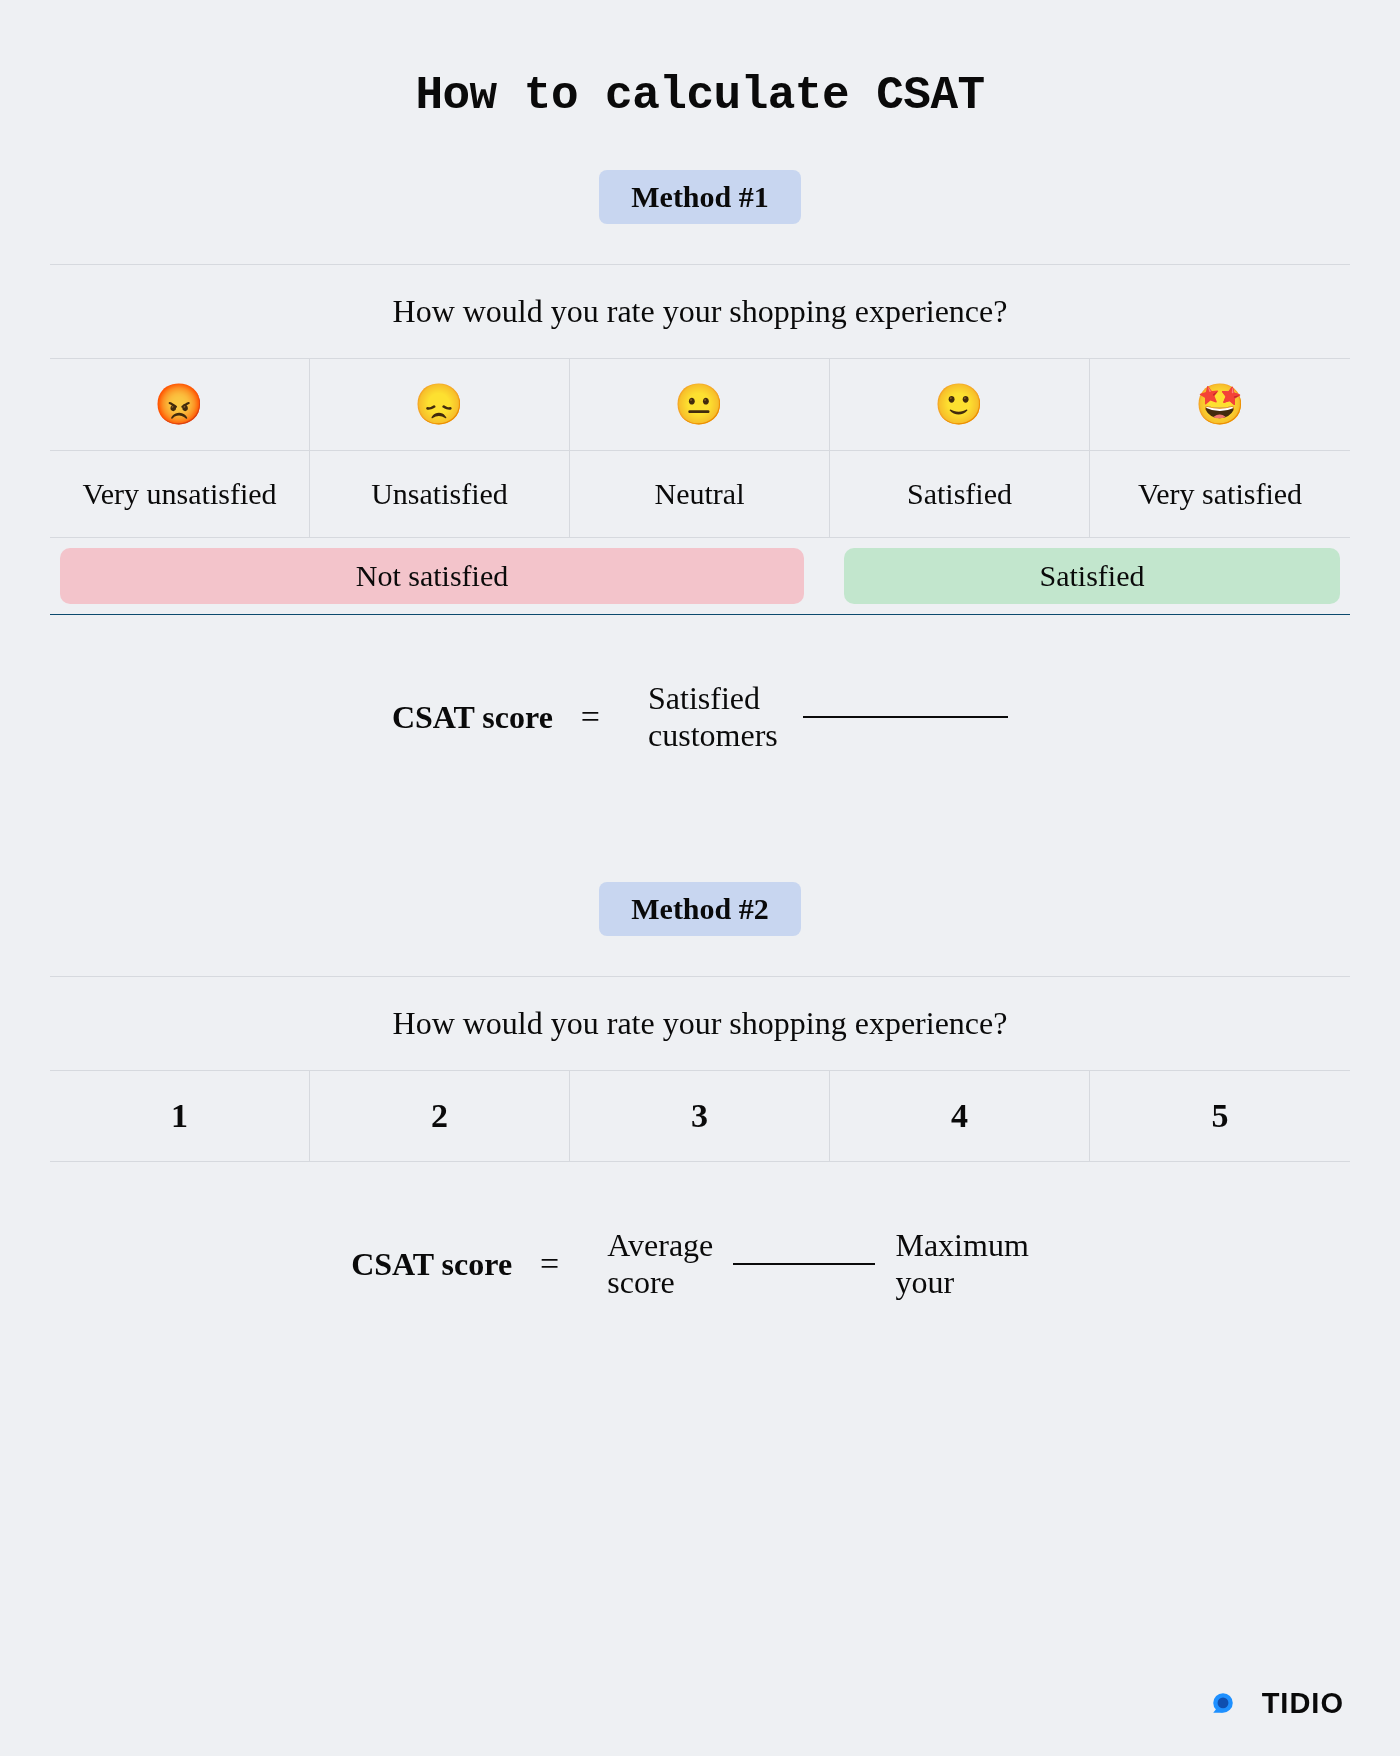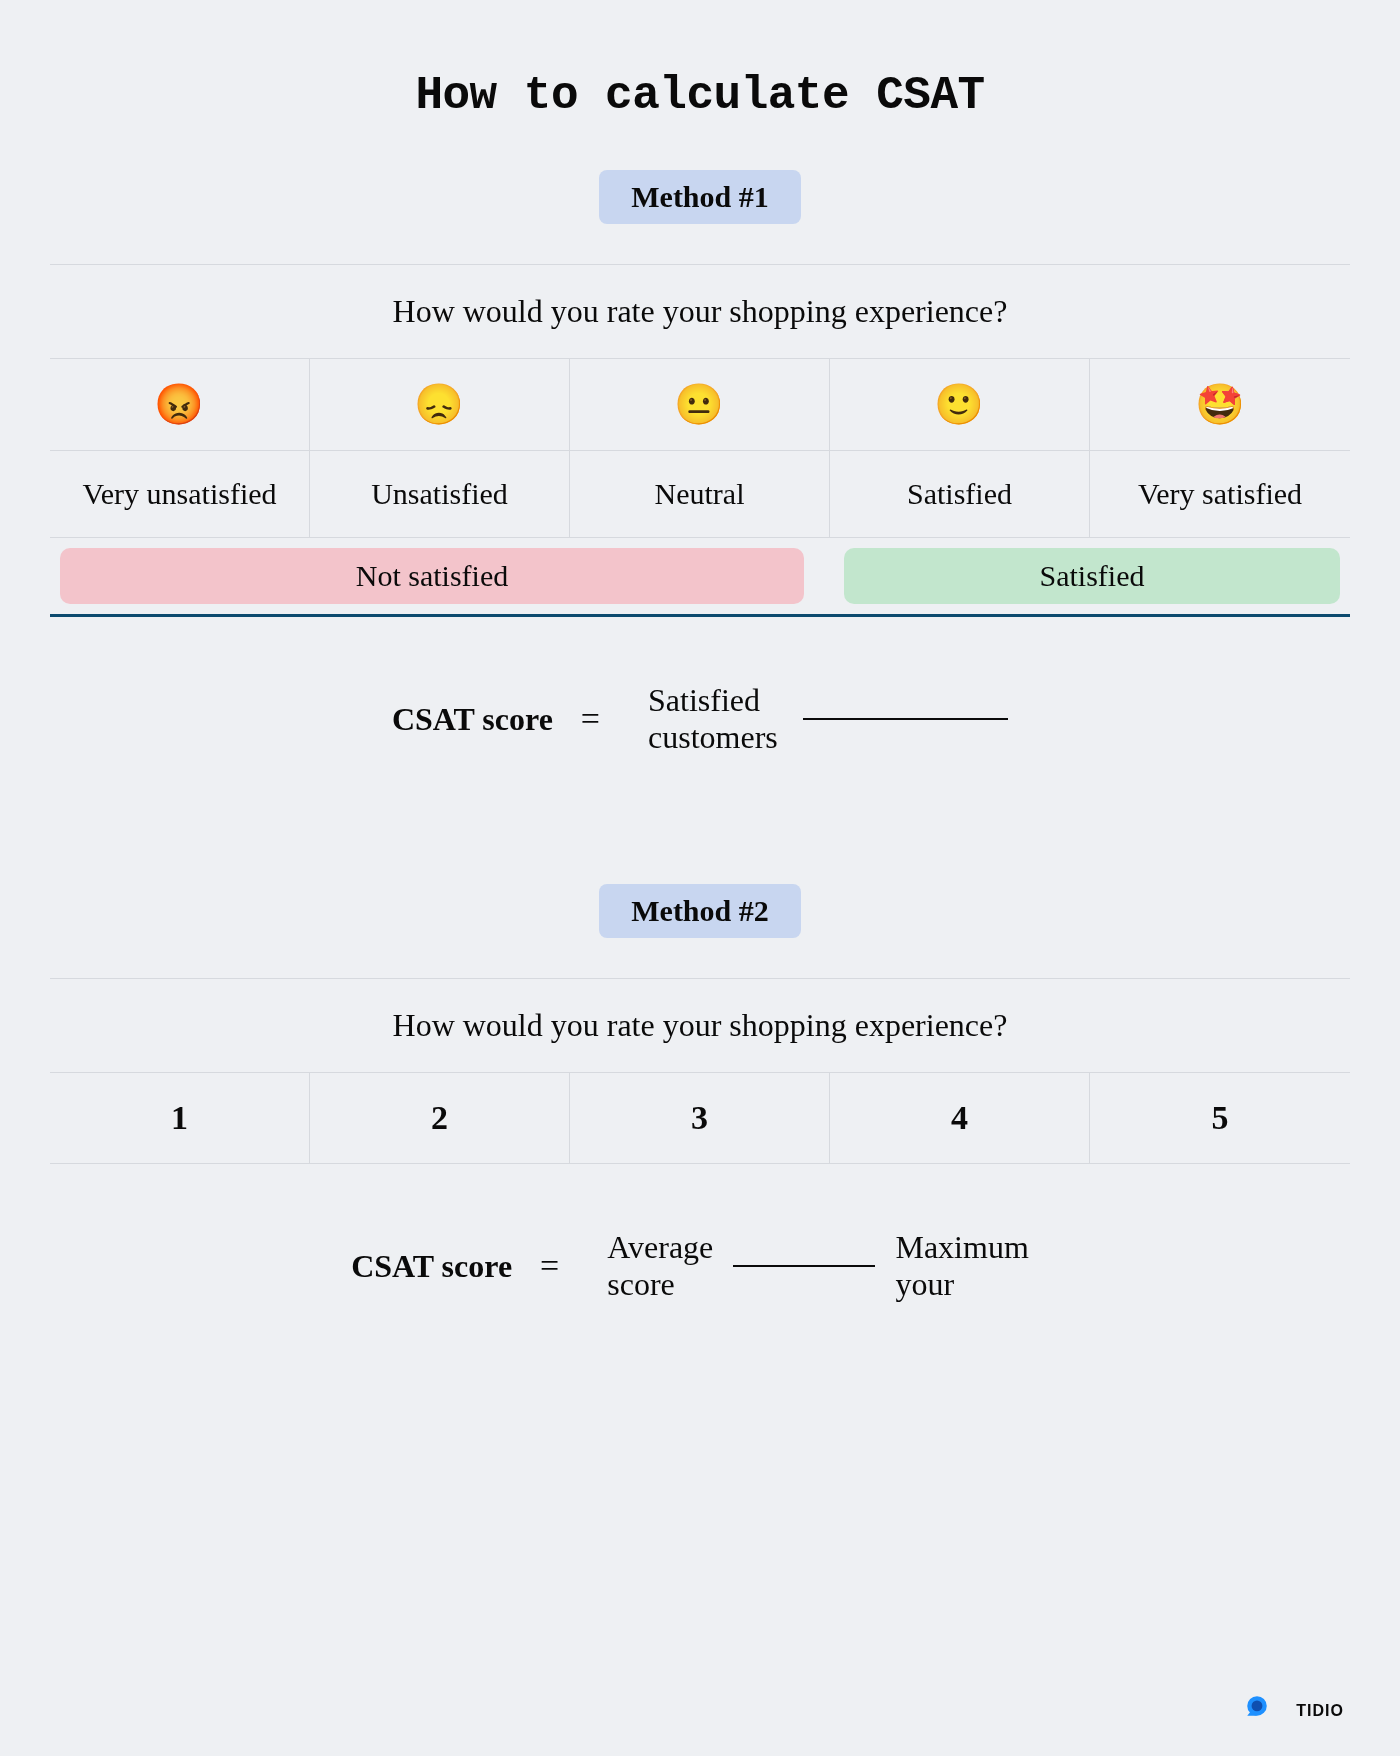--- a/index.html
+++ b/index.html
@@ -52,21 +52,21 @@
     font-size: 30px;
     border-right: 1px solid #d6d9de;
   }
   .cell:last-child { border-right: none; }
   .emoji-cell { font-size: 40px; padding: 22px 8px; }
   .num-row .cell { font-weight: bold; font-size: 34px; font-family: Georgia, serif; }
   .group-row {
     display: grid;
     grid-template-columns: 3fr 2fr;
     padding: 10px 10px;
-    border-bottom: 3px solid #0c4a6e;
+    border-bottom: 1px solid #0c4a6e;
     gap: 40px;
   }
   .pill {
     border-radius: 10px;
     text-align: center;
     font-size: 30px;
     padding: 11px 0;
   }
   .pill.red { background: #f3c4cb; }
   .pill.green { background: #c2e6cd; }
@@ -87,25 +87,25 @@
     min-width: 380px;
   }
   .numerator, .denominator { padding: 10px 20px; }
   .frac-line { width: 100%; height: 2px; background: #0a0a0a; }
   .spacer { height: 70px; }
   .brand {
     position: absolute;
     bottom: 36px;
     right: 56px;
     display: flex;
-    align-items: flex-end;
+    align-items: center;
     gap: 26px;
     font-family: -apple-system, Arial, sans-serif;
     font-weight: 800;
-    font-size: 16px;
+    font-size: 29px;
     letter-spacing: 1px;
     color: #0a0a0a;
   }
   .brand-icon { width: 26px; height: 26px; }
 </style>
 </head>
 <body>
 
 <h1 class="title">How to calculate CSAT</h1>
 

